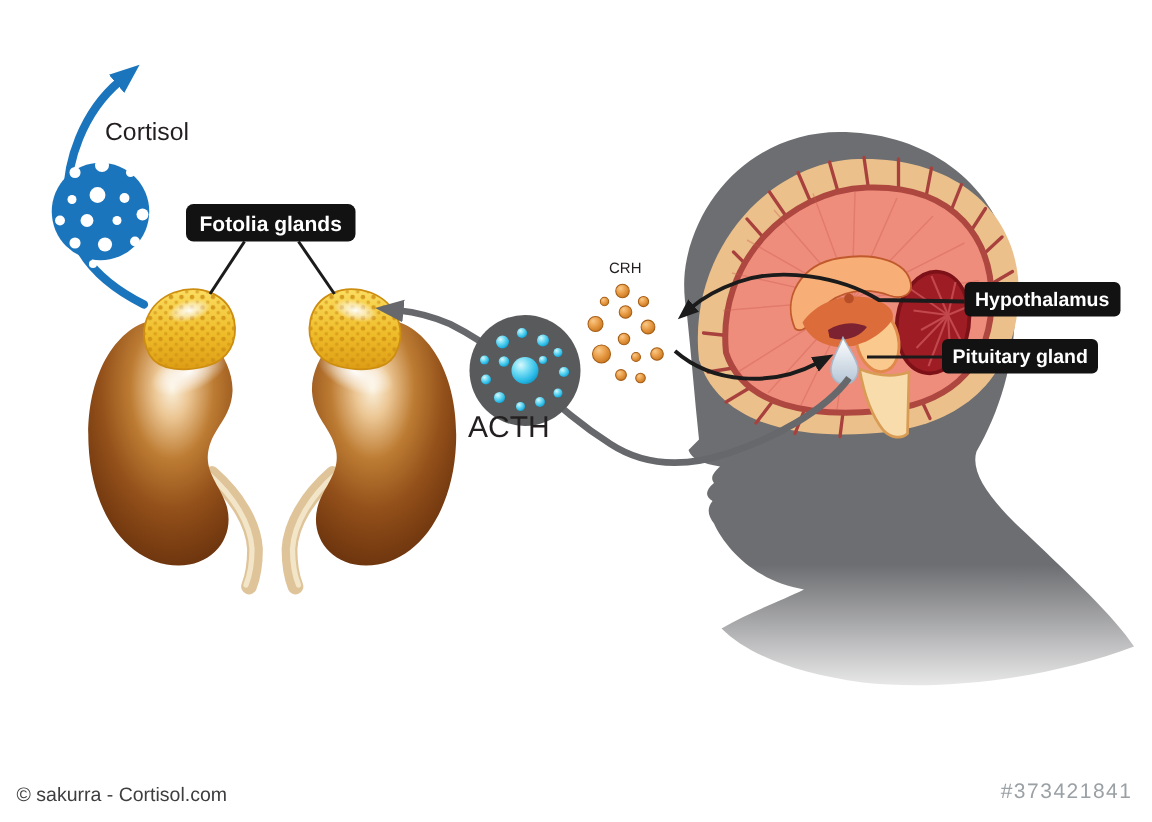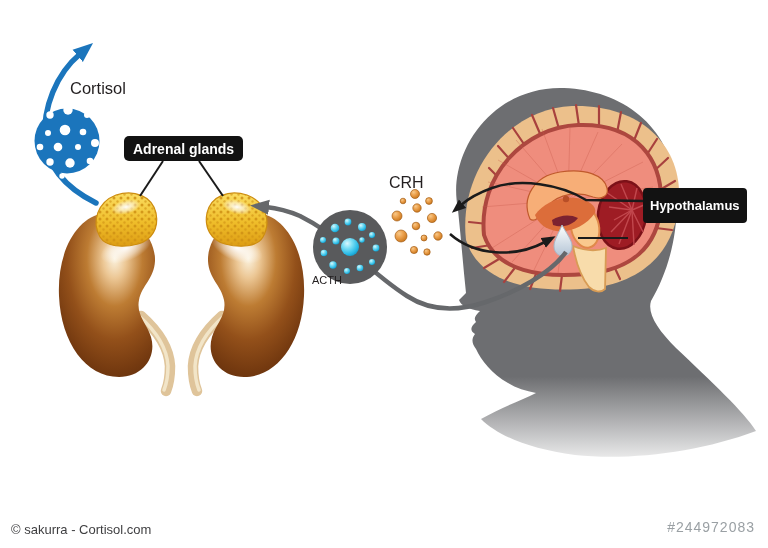--- a/index.html
+++ b/index.html
@@ -3,28 +3,28 @@
 <meta charset="utf-8">
 <style>
   html,body{margin:0;padding:0;background:#ffffff;}
   .stage{
     position:relative;width:768px;height:548px;background:#ffffff;
     font-family:"Liberation Sans", sans-serif;overflow:hidden;
   }
   .stage svg{position:absolute;left:0;top:0;}
   .lbl{position:absolute;font-weight:normal;color:#231f20;white-space:nowrap;}
   .lbl-cortisol{left:70px;top:79px;font-size:16.5px;}
-  .lbl-crh{left:389px;top:174px;font-size:16px;}
-  .lbl-acth{left:312px;top:274px;font-size:11px;}
+  .lbl-crh{left:406px;top:174px;font-size:10px;}
+  .lbl-acth{left:312px;top:274px;font-size:20px;}
   .box{
     position:absolute;background:#121212;color:#ffffff;font-weight:bold;
     border-radius:5px;white-space:nowrap;display:flex;align-items:center;
   }
   .box-adrenal{left:124px;top:136px;height:25px;padding:0 9px;font-size:14px;}
-  .box-hypo{left:643px;top:188px;height:35px;padding:0 7px;font-size:13px;border-radius:4px;}
+  .box-hypo{left:643px;top:188px;height:23px;padding:0 7px;font-size:13px;border-radius:4px;}
   .box-pit{left:628px;top:226px;height:23px;padding:0 7px;font-size:13px;border-radius:4px;}
   .credit{position:absolute;left:11px;top:522px;font-size:13px;color:#3e3e40;}
   .imgnum{position:absolute;right:13px;top:519px;font-size:14px;letter-spacing:1px;color:#9aa0a4;}
 </style>
 </head>
 <body>
 
 <div class="stage">
 
 <svg width="768" height="548" viewBox="0 0 768 548">
@@ -256,20 +256,21 @@
   </g>
 
   <path d="M 643 201 L 586 200 C 560 184, 520 178, 492 188 C 478 193, 468 199, 461 205" fill="none" stroke="#1b1b1b" stroke-width="2.6" marker-end="url(#mBlack)"></path>
 
   <path d="M 450 234 C 475 256, 515 258, 545 242" fill="none" stroke="#1b1b1b" stroke-width="2.6" marker-end="url(#mBlack)"></path>
 
   <path d="M 628 238 L 578 238" stroke="#1b1b1b" stroke-width="2" fill="none"></path>
 </svg>
 
 <div class="lbl lbl-cortisol">Cortisol</div>
-<div class="box box-adrenal">Adrenal glands</div>
+<div class="box box-adrenal">Fotolia glands</div>
 <div class="lbl lbl-crh">CRH</div>
 <div class="lbl lbl-acth">ACTH</div>
 <div class="box box-hypo">Hypothalamus</div>
+<div class="box box-pit">Pituitary gland</div>
 <div class="credit">© sakurra - Cortisol.com</div>
-<div class="imgnum">#244972083</div>
+<div class="imgnum">#373421841</div>
 
 </div>
 
 </body></html>

